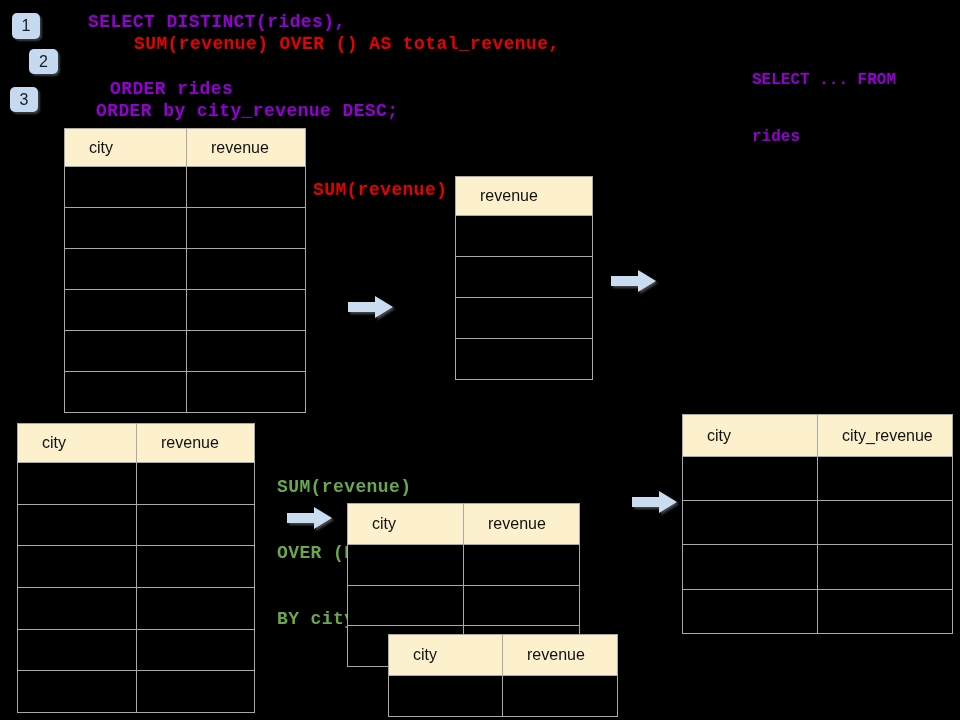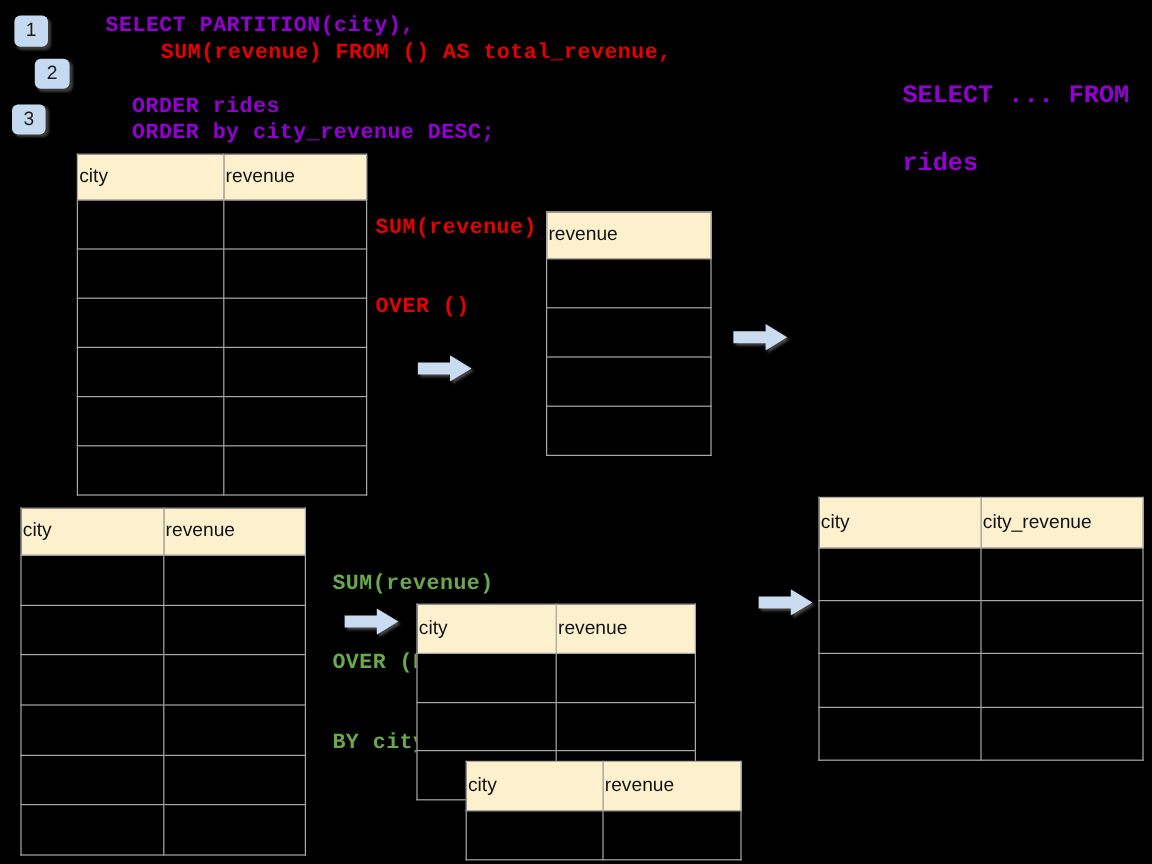--- a/index.html
+++ b/index.html
@@ -7,40 +7,40 @@
     position:relative;width:960px;height:720px;background:#000;
     overflow:hidden;font-family:"Liberation Sans",sans-serif;
   }
   
   .code{
     position:absolute;font-family:"Liberation Mono",monospace;font-weight:bold;
     font-size:18px;letter-spacing:0.4px;white-space:pre;line-height:22px;
   }
   .code-sm{
     position:absolute;font-family:"Liberation Mono",monospace;font-weight:bold;
-    font-size:21px;white-space:pre;line-height:19px;
+    font-size:16px;white-space:pre;line-height:19px;
   }
   .c-purple{color:#9400D3}
   .c-red{color:#E60000}
   .c-green{color:#6AA84F}
   
   .badge{
     position:absolute;background:#C5D9F0;border-radius:5px;
     display:flex;align-items:center;justify-content:center;
     font-size:16px;color:#1c1c1c;box-shadow:2px 2px 2px #3c3c3c;
   }
   
   table.tbl{
     position:absolute;border-collapse:collapse;table-layout:fixed;
     background:#000;
   }
   table.tbl th{
     background:#FCF0CD;border:1px solid #A9A9A9;
     font-weight:normal;font-size:16px;color:#111;
-    text-align:left;padding:0 0 0 1px;vertical-align:middle;
+    text-align:left;padding:0 0 0 24px;vertical-align:middle;
   }
   table.tbl td{border:1px solid #A9A9A9;padding:0;}
   
   .t1 th{height:37px}.t1 td{height:40px}
   .t2 th{height:38px}.t2 td{height:40px}
   .t3 th{height:38px}.t3 td{height:40.7px}
   .t4 th{height:40px}.t4 td{height:39.7px}
   .t5 th{height:40px}.t5 td{height:40px}
   .t6 th{height:41px}.t6 td{height:43.2px}
   
@@ -55,33 +55,32 @@
   <div class="badge" style="left:12px;top:13px;width:28px;height:26px">
     <span>1</span>
   </div>
   <div class="badge" style="left:29px;top:49px;width:29px;height:25px">
     <span>2</span>
   </div>
   <div class="badge" style="left:10px;top:87px;width:28px;height:25px">
     <span>3</span>
   </div>
 
-  <div class="code c-purple" style="left:88px;top:11px">SELECT PARTITION(city),</div>
-  <div class="code c-red" style="left:134px;top:33px">SUM(revenue) FROM () AS total_revenue,</div>
+  <div class="code c-purple" style="left:88px;top:11px">SELECT DISTINCT(rides),</div>
+  <div class="code c-red" style="left:134px;top:33px">SUM(revenue) OVER () AS total_revenue,</div>
   <div class="code c-purple" style="left:110px;top:78px">ORDER rides</div>
-  <div class="code c-purple" style="left:110px;top:100px">ORDER by city_revenue DESC;</div>
+  <div class="code c-purple" style="left:96px;top:100px">ORDER by city_revenue DESC;</div>
 
   <div class="code-sm c-purple" style="left:752px;top:33px">
     <div>SELECT ... FROM</div>
     <div>rides</div>
   </div>
 
   <div class="code c-red" style="left:313px;top:135px">
     <div>SUM(revenue)</div>
-    <div>OVER ()</div>
   </div>
 
   <div class="code c-green" style="left:277px;top:432px">
     <div>SUM(revenue)</div>
     <div>OVER (PARTITION</div>
     <div>BY city)</div>
   </div>
 
   <table class="tbl t1" style="left:64px;top:128px;width:241px">
     <colgroup>

